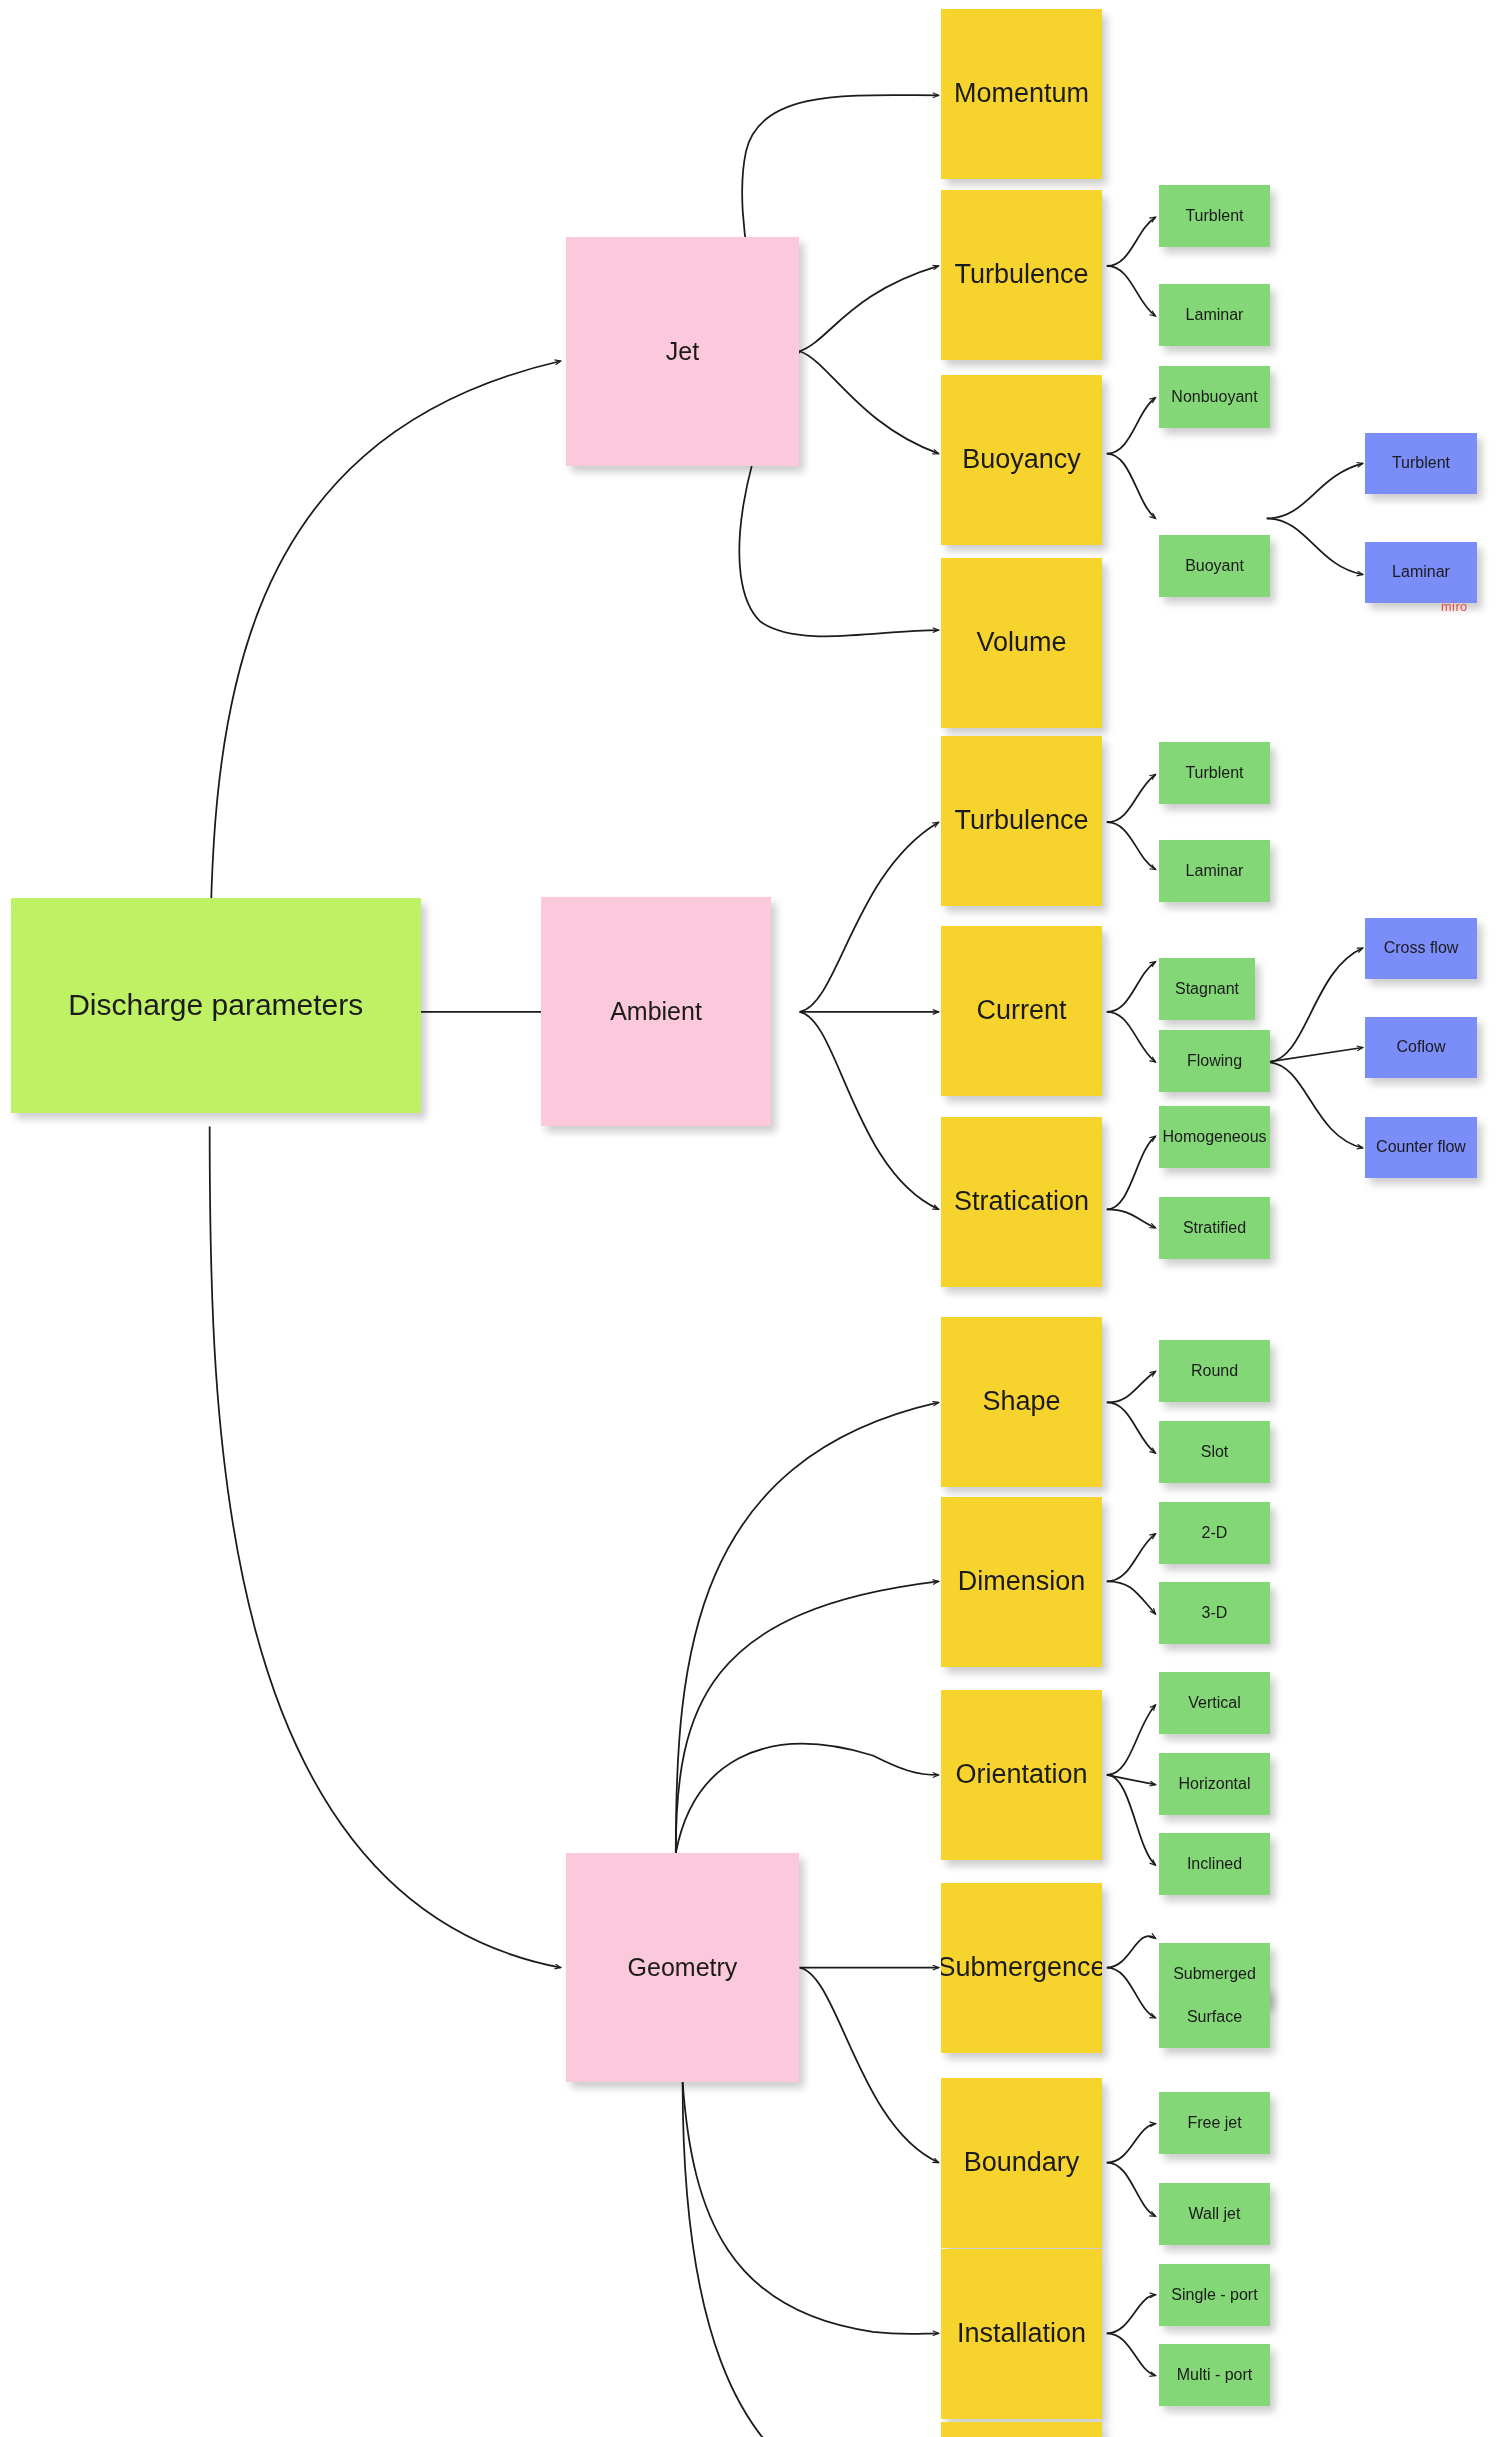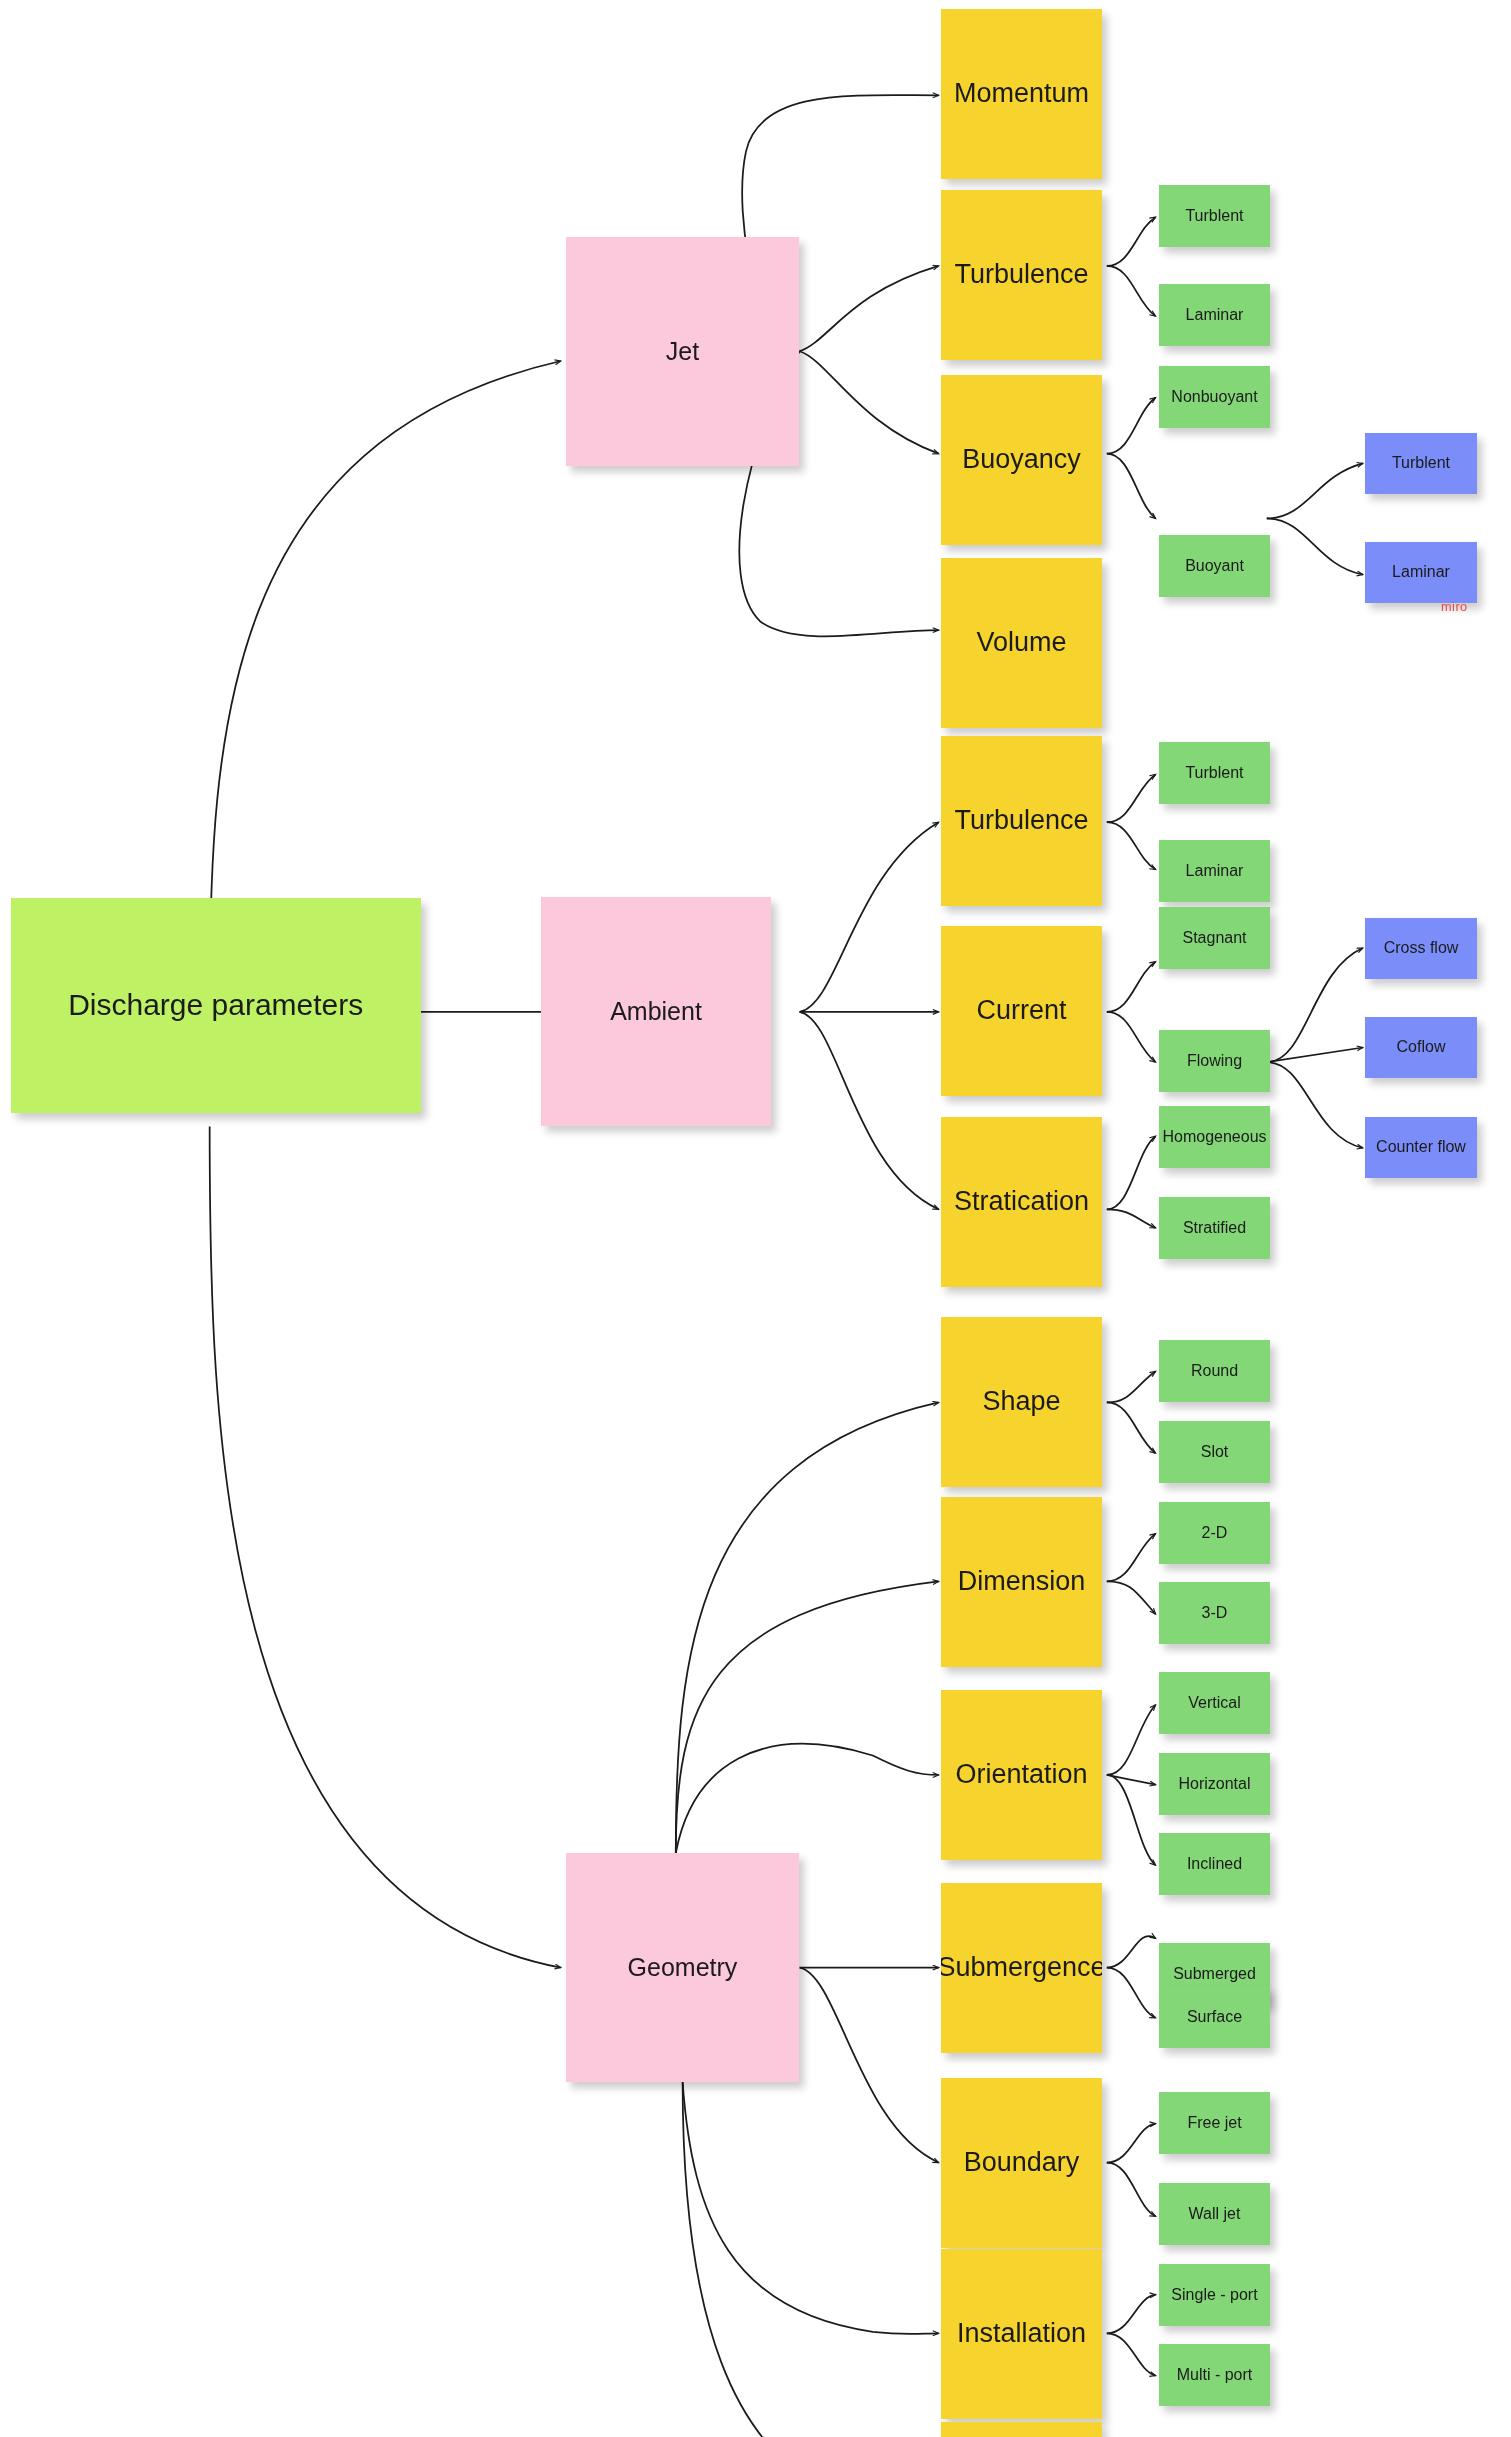--- a/index.html
+++ b/index.html
@@ -123,21 +123,21 @@
 
   <div class="note blue lvl4" style="left:1365px;top:433px;width:112px;height:61px;">Turblent</div>
   <div class="note blue lvl4" style="left:1365px;top:542px;width:112px;height:61px;">Laminar</div>
 
   <div class="note yellow lvl2" style="left:941px;top:736px;width:161px;height:170px;">Turbulence</div>
   <div class="note yellow lvl2" style="left:941px;top:926px;width:161px;height:170px;">Current</div>
   <div class="note yellow lvl2" style="left:941px;top:1117px;width:161px;height:170px;">Stratication</div>
 
   <div class="note green lvl3" style="left:1159px;top:742px;width:111px;height:62px;">Turblent</div>
   <div class="note green lvl3" style="left:1159px;top:840px;width:111px;height:62px;">Laminar</div>
-  <div class="note green lvl3" style="left:1159px;top:907px;width:111px;height:62px;text-align:center;">Stagnant</div>
+  <div class="note green lvl3" style="left:1159px;top:958px;width:96px;height:62px;text-align:center;">Stagnant</div>
   <div class="note green lvl3" style="left:1159px;top:1030px;width:111px;height:62px;">Flowing</div>
   <div class="note green lvl3" style="left:1159px;top:1106px;width:111px;height:62px;">Homogeneous</div>
   <div class="note green lvl3" style="left:1159px;top:1197px;width:111px;height:62px;">Stratified</div>
 
   <div class="note blue lvl4" style="left:1365px;top:918px;width:112px;height:61px;">Cross flow</div>
   <div class="note blue lvl4" style="left:1365px;top:1017px;width:112px;height:61px;">Coflow</div>
   <div class="note blue lvl4" style="left:1365px;top:1117px;width:112px;height:61px;">Counter flow</div>
 
   <div class="note yellow lvl2" style="left:941px;top:1317px;width:161px;height:170px;">Shape</div>
   <div class="note yellow lvl2" style="left:941px;top:1497px;width:161px;height:170px;">Dimension</div>

